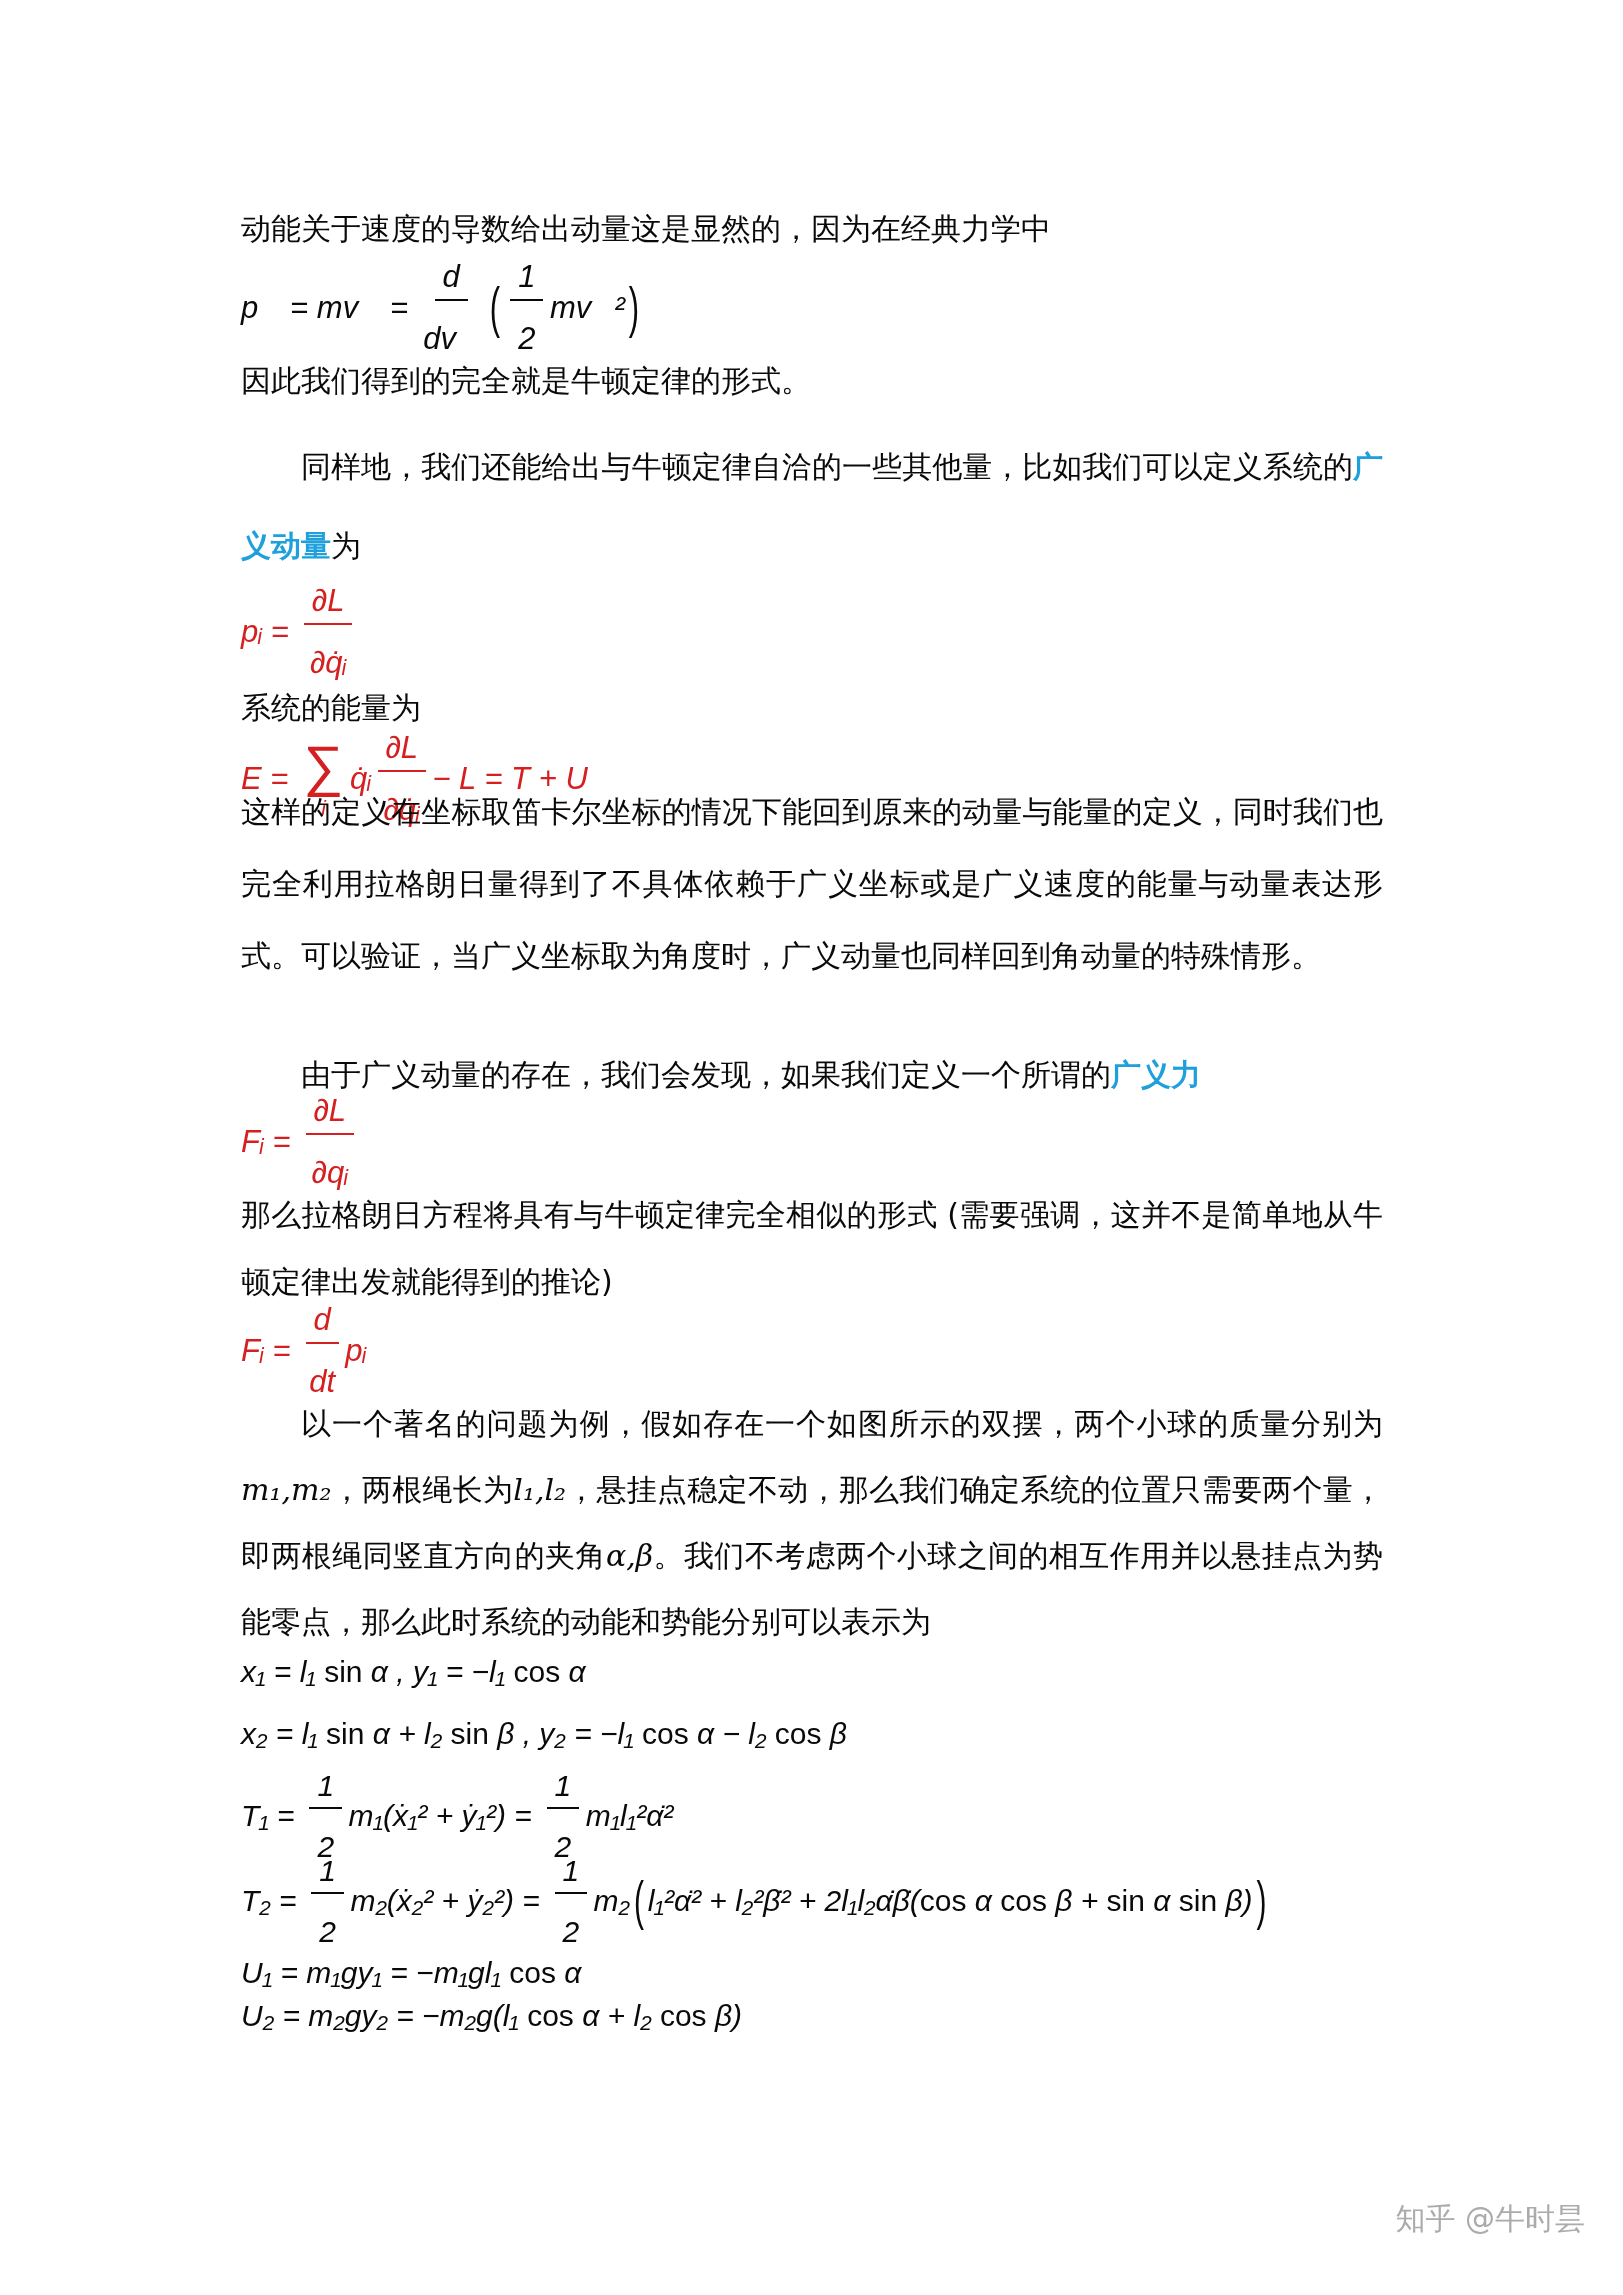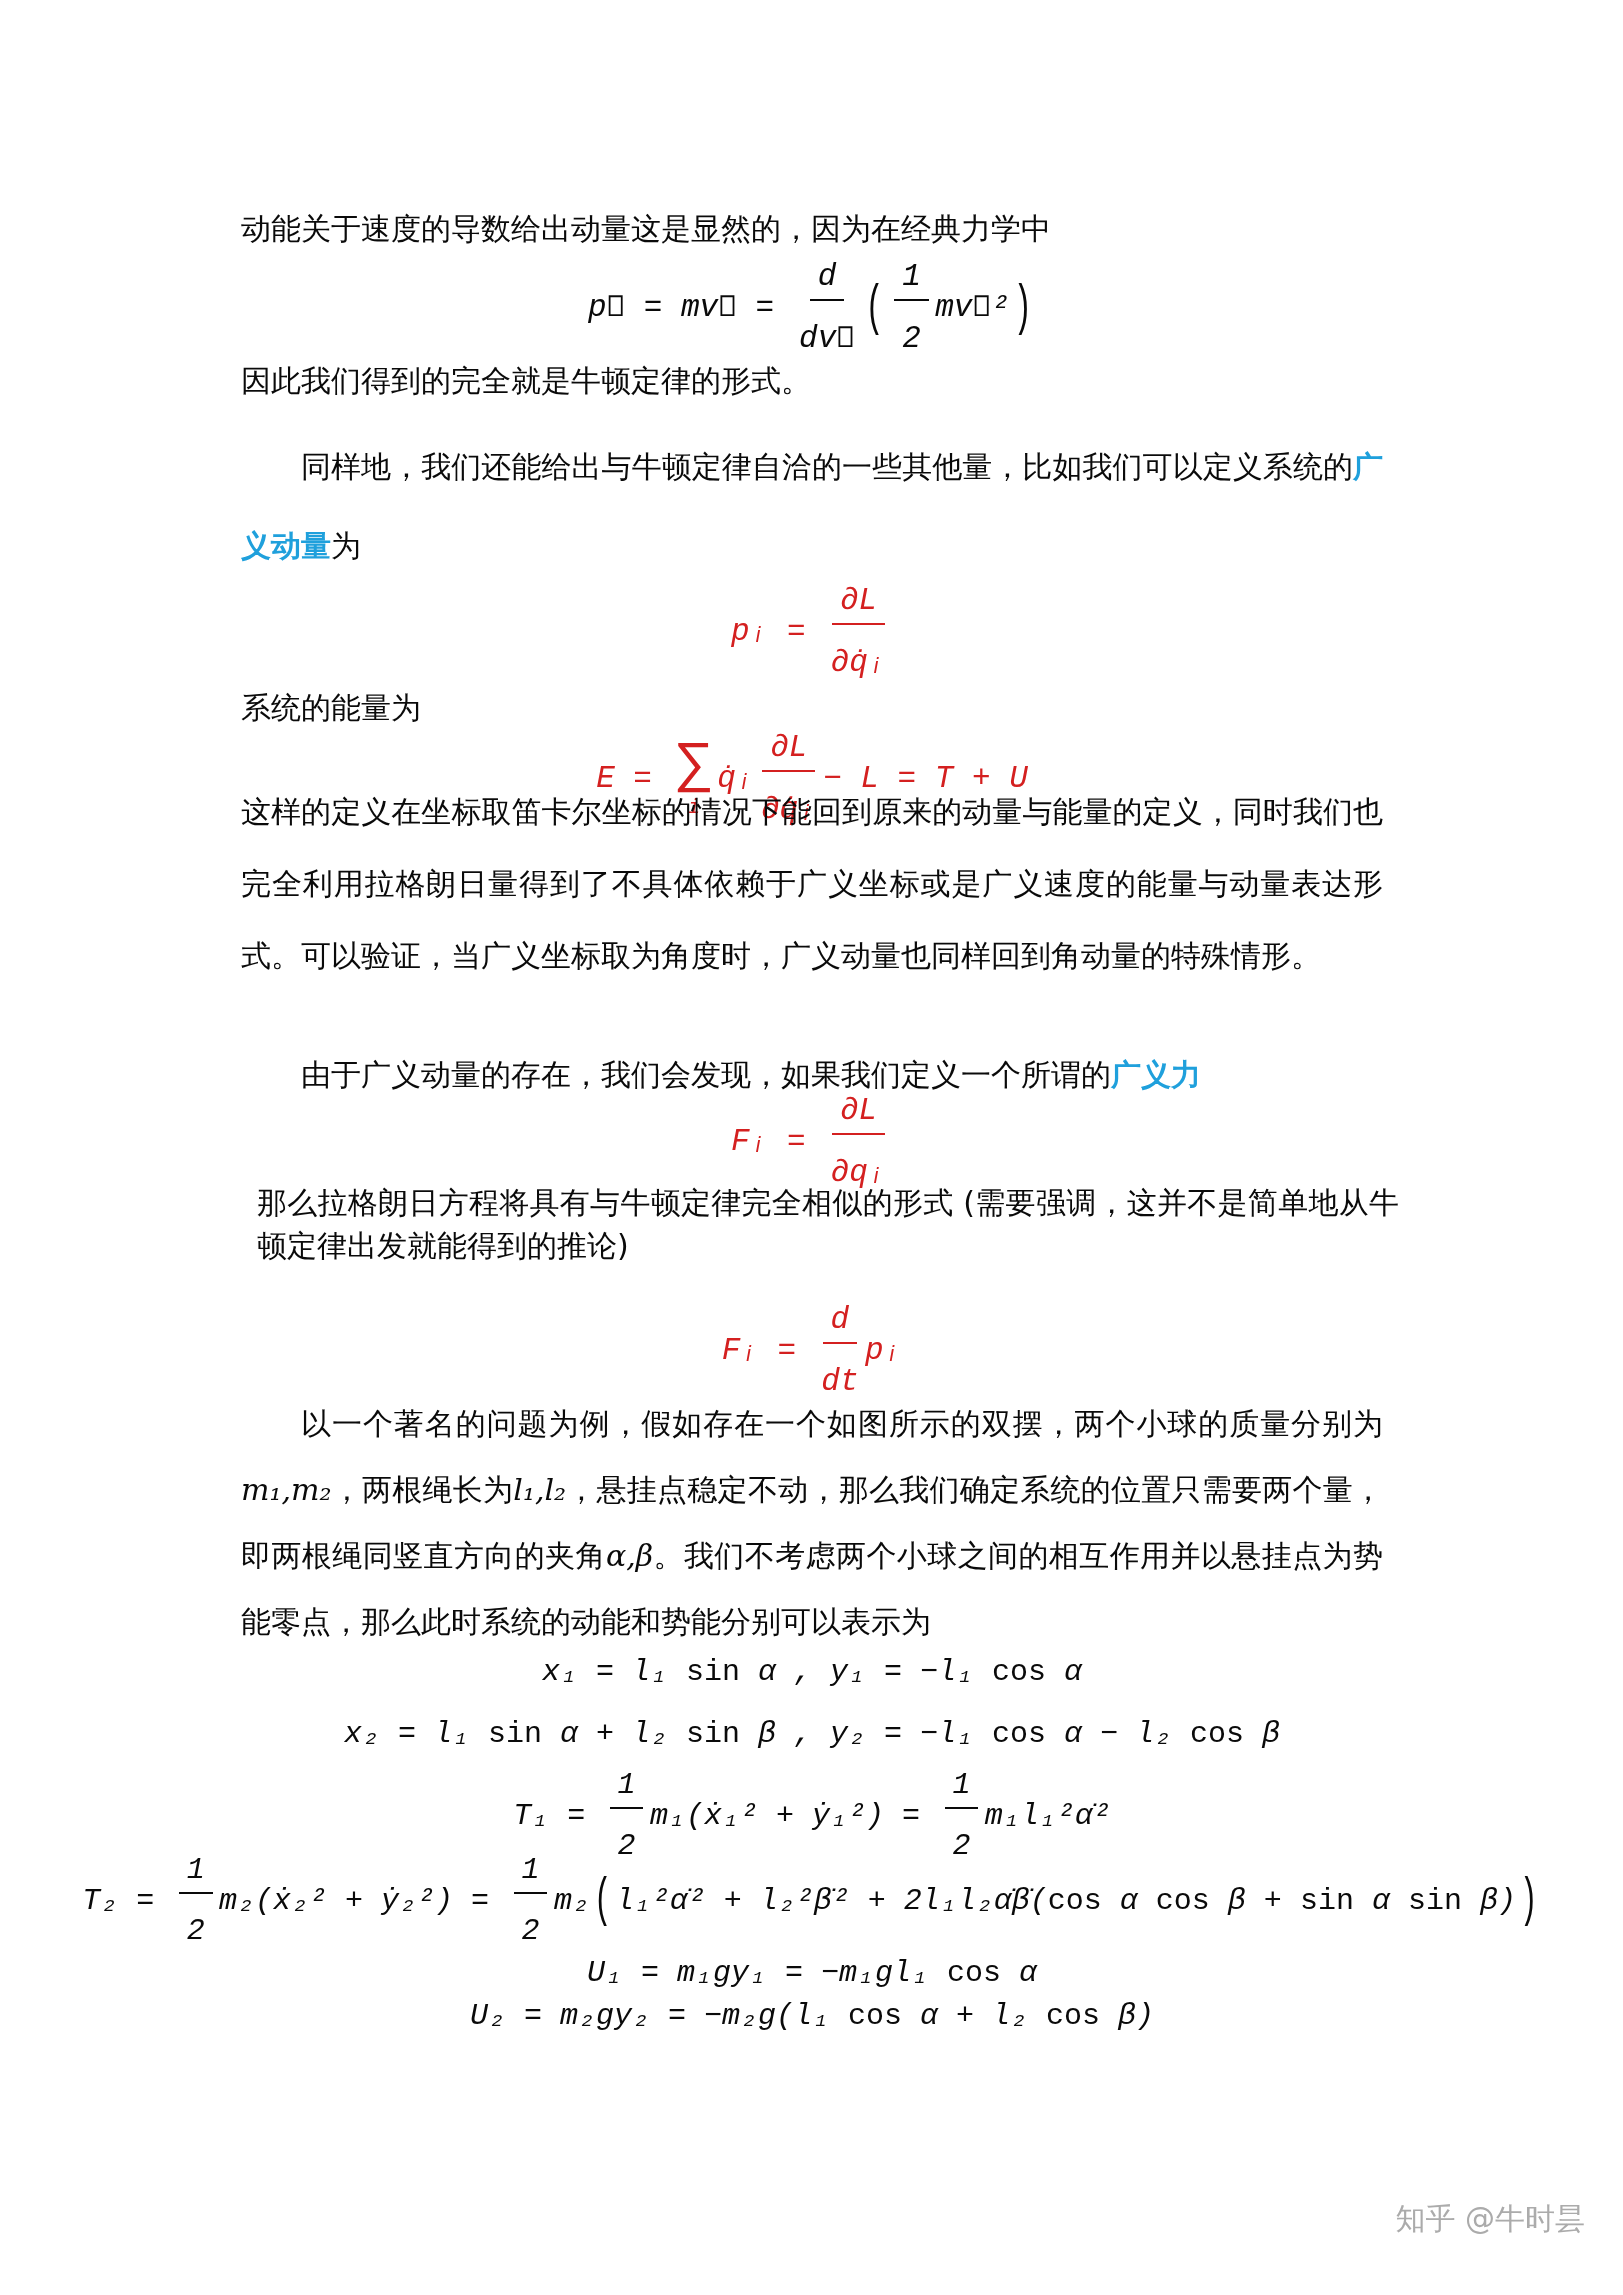--- a/index.html
+++ b/index.html
@@ -1,28 +1,28 @@
 <!DOCTYPE html>
 <html style="font-size:10.5px"><head>
 <meta charset="utf-8">
 <style>
   html,body{margin:0;padding:0;background:#ffffff;}
   .page{position:relative;width:1623px;height:2295px;background:#ffffff;overflow:hidden;
         font-family:"DejaVu Sans","Liberation Sans",sans-serif;color:#0a0a0a;border-radius:25px;}
   .t{position:absolute;left:241px;width:1142px;margin:0;font-size:30px;line-height:72px;
      text-align:justify;color:#0a0a0a;}
   .t.lh120{line-height:79px;}
-  .t.lh103{line-height:43px;margin-left:16px;}
+  .t.lh103{line-height:67px;}
   .t.lh101{line-height:66px;}
   .indent{text-indent:60px;}
   .blue{color:#1FA0DC;font-weight:700;}
   .mvar{font-family:"DejaVu Serif","Liberation Serif",serif;font-style:italic;}
   
-  .eq{position:absolute;left:241px;width:1142px;display:flex;justify-content:center;
-      align-items:center;font-family:Liberation Mono, monospace;
+  .eq{position:absolute;left:241px;width:1142px;display:flex;
+      align-items:center;font-family:Liberation Sans, sans-serif;
       font-style:italic;font-size:31px;white-space:pre;}
   .eq.small{font-size:30px;}
   .red{color:#D42020;}
   .frac{display:inline-flex;flex-direction:column;align-items:center;margin:0 6.5px;}
   .frac .num{line-height:1.05;padding:1.3px 7.9px 5.2px;border-bottom:2.6px solid currentColor;}
   .frac .den{line-height:1.05;padding-top:22px;}
   .sum{display:inline-flex;flex-direction:column;align-items:center;margin:0 6.5px;line-height:1;}
   .sum .sig{font-size:56px;font-style:normal;line-height:.95;}
   .sum .lim{font-size:21px;margin-top:5.2px;}
   .bigp{display:inline-block;transform:scaleY(1.8);font-style:normal;margin:0 3.9px;}

